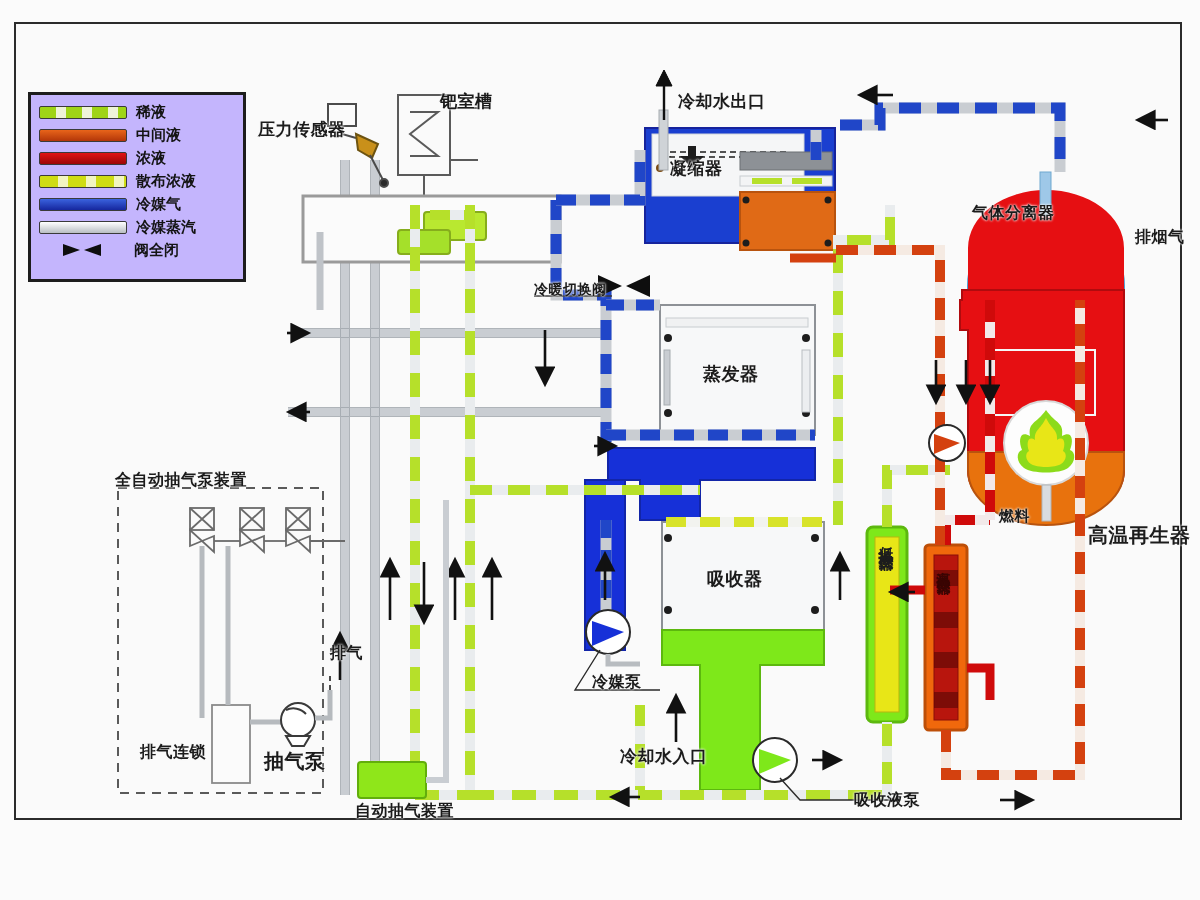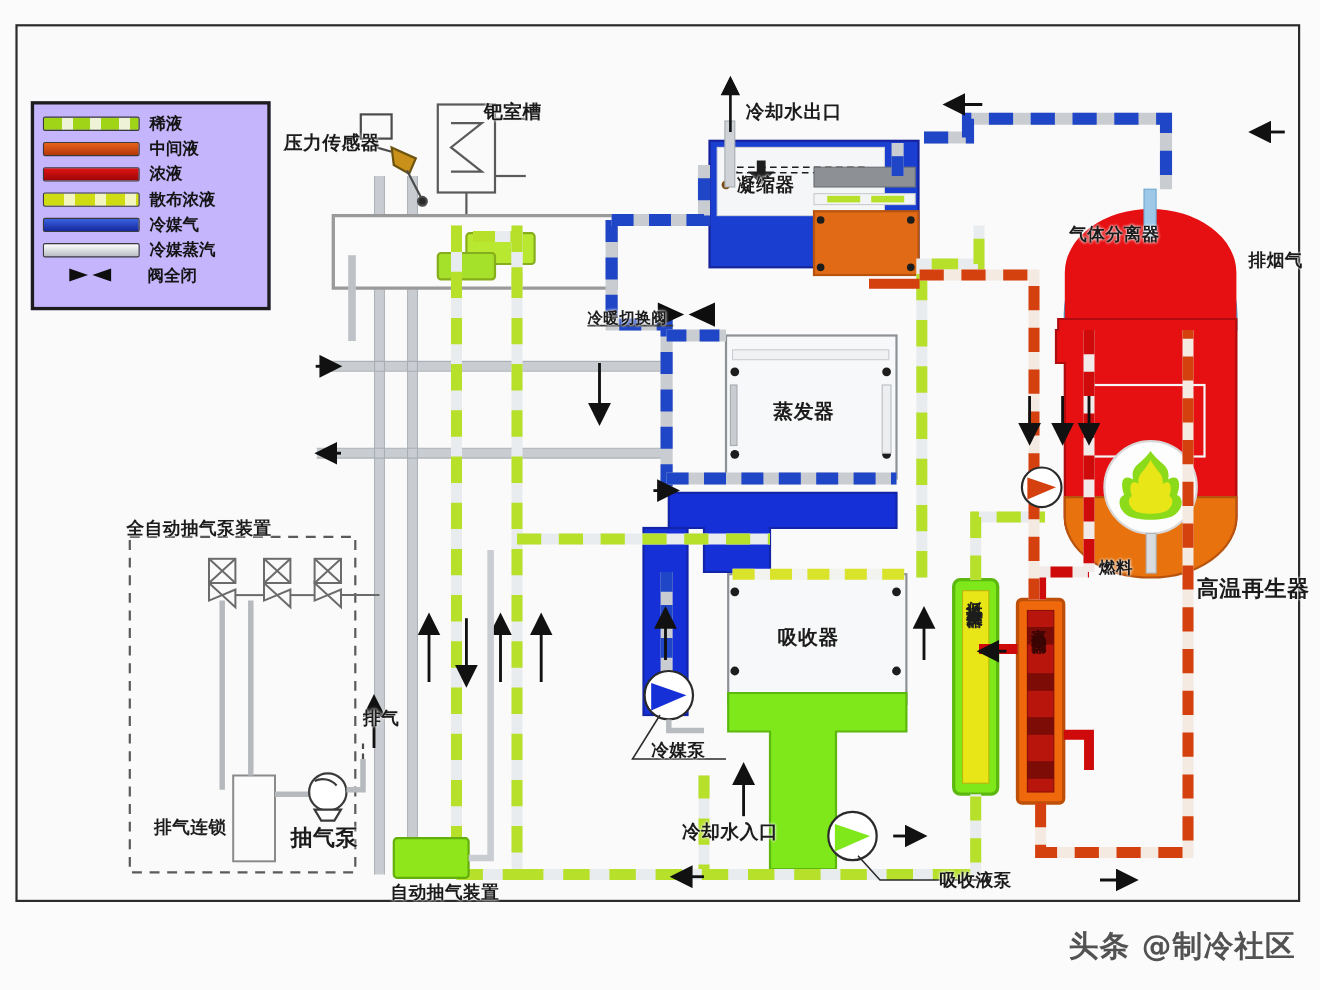--- a/index.html
+++ b/index.html
@@ -379,14 +379,13 @@
   <div class="lbl" style="left:838px;top:790px;font-size:16px;margin-left:16px;">吸收液泵</div>
   <div class="lbl" style="left:115px;top:470px;font-size:16px;">全自动抽气泵装置</div>
   <div class="lbl" style="left:330px;top:643px;font-size:16px;">排气</div>
   <div class="lbl" style="left:140px;top:742px;font-size:16px;">排气连锁</div>
   <div class="lbl" style="left:264px;top:748px;font-size:20px;">抽气泵</div>
   <div class="lbl" style="left:355px;top:801px;font-size:16px;">自动抽气装置</div>
 
   <div class="vlbl" style="left:876px;top:534px;font-size:15px;color:#1d1d1d;">低温热交换器</div>
   <div class="vlbl" style="left:935px;top:560px;font-size:14px;color:#3a0503;">高温热交换器</div>
 
-  <div class="wm">头条 @制冷社区</div>
 </div>
 
 </body></html>

